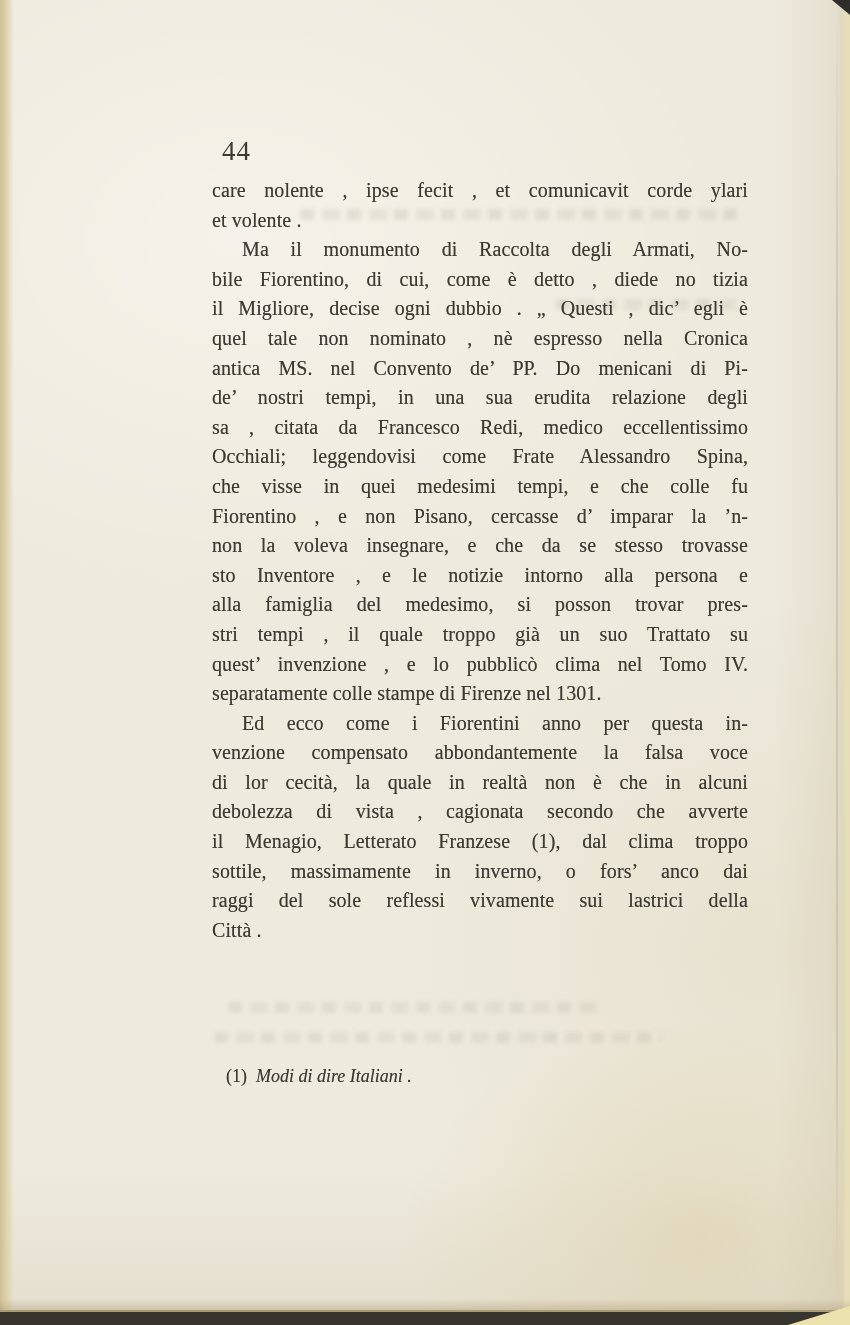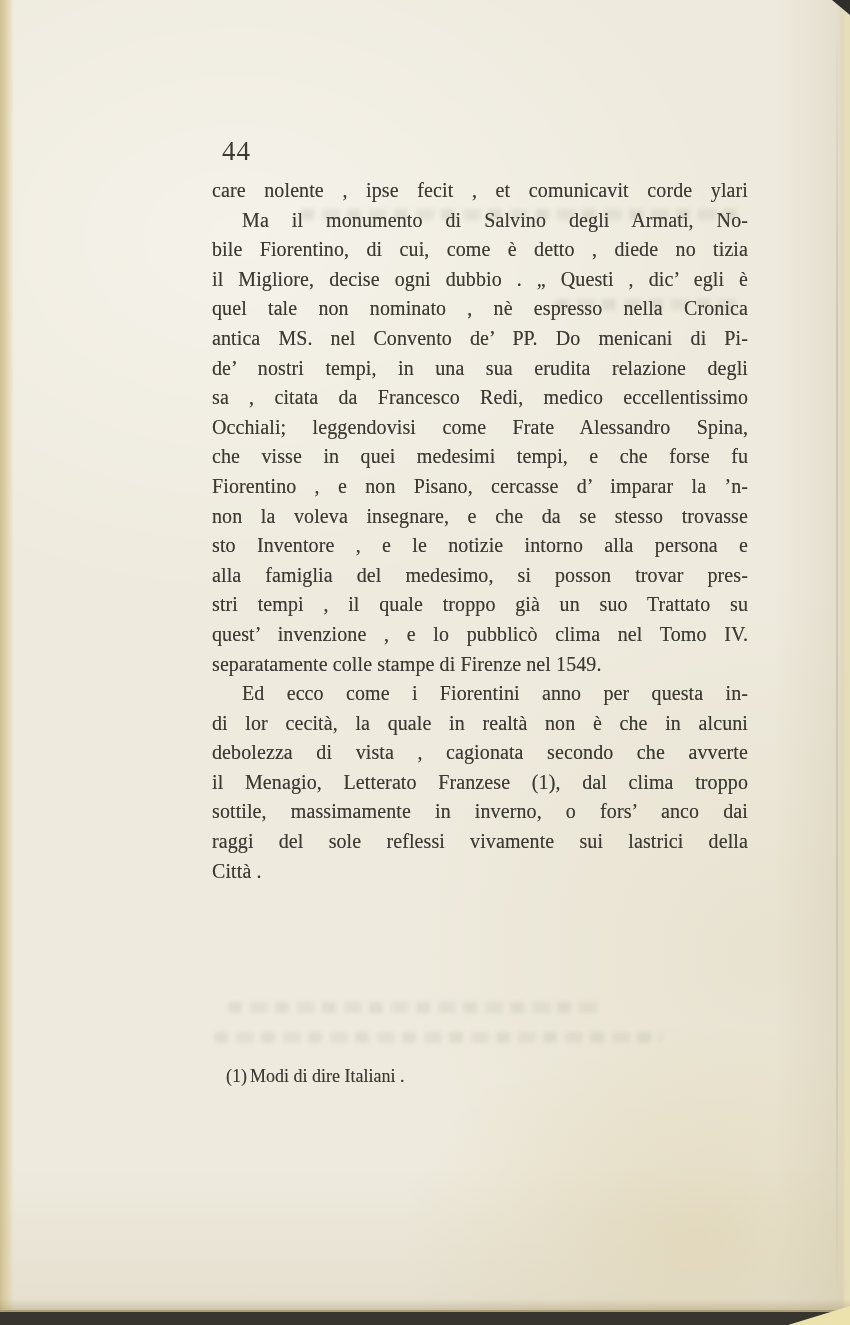--- a/index.html
+++ b/index.html
@@ -66,21 +66,21 @@
     height:29.6px;overflow:hidden;
     text-align:justify;text-align-last:justify;
   }
   .line.indent{text-indent:30px;}
   .line.para-end{text-align-last:left;}
   .footnote{
     position:absolute;left:212px;top:1066px;width:536px;
     font-size:18px;color:#3c3a33;padding-left:14px;
     text-shadow:0 0 0.5px rgba(60,56,48,0.5);
   }
-  .fn-text{margin-left:3px;}
+  .fn-text{font-style:italic;margin-left:9px;}
   
   .ghost{
     position:absolute;height:11px;border-radius:4px;
     filter:blur(2px);opacity:0.5;pointer-events:none;
     background:repeating-linear-gradient(90deg,
       rgba(142,145,125,0.35) 0 14px, rgba(142,145,125,0) 14px 22px,
       rgba(142,145,125,0.28) 22px 40px, rgba(142,145,125,0) 40px 47px);
   }
   .g1{left:300px;top:209px;width:445px;}
   .g2{left:555px;top:299px;width:188px;}
@@ -99,37 +99,39 @@
 
   <div class="ghost g1"></div>
   <div class="ghost g2"></div>
   <div class="ghost g3"></div>
   <div class="ghost g4"></div>
 
   <div class="page-number">44</div>
 
   <div class="text-block" id="body-text">
       <div class="line">care nolente , ipse fecit , et comunicavit corde ylari</div>
-      <div class="line indent">Ma il monumento di Salvino degli Armati, No-</div>
+      <div class="line para-end">et volente .</div>
+      <div class="line indent">Ma il monumento di Raccolta degli Armati, No-</div>
       <div class="line">bile Fiorentino, di cui, come è detto , diede no tizia</div>
       <div class="line">il Migliore, decise ogni dubbio . „ Questi , dic’ egli è</div>
       <div class="line">quel tale non nominato , nè espresso nella Cronica</div>
       <div class="line">antica MS. nel Convento de’ PP. Do menicani di Pi-</div>
       <div class="line">de’ nostri tempi, in una sua erudita relazione degli</div>
       <div class="line">sa , citata da Francesco Redi, medico eccellentissimo</div>
       <div class="line">Occhiali; leggendovisi come Frate Alessandro Spina,</div>
-      <div class="line">che visse in quei medesimi tempi, e che forse fu</div>
+      <div class="line">che visse in quei medesimi tempi, e che colle fu</div>
       <div class="line">Fiorentino , e non Pisano, cercasse d’ imparar la ’n-</div>
       <div class="line">non la voleva insegnare, e che da se stesso trovasse</div>
       <div class="line">sto Inventore , e le notizie intorno alla persona e</div>
       <div class="line">alla famiglia del medesimo, si posson trovar pres-</div>
       <div class="line">stri tempi , il quale troppo già un suo Trattato su</div>
       <div class="line">quest’ invenzione , e lo pubblicò clima nel Tomo IV.</div>
-      <div class="line para-end">separatamente colle stampe di Firenze nel 1549.</div>
+      <div class="line para-end">separatamente colle stampe di Firenze nel 1301.</div>
       <div class="line indent">Ed ecco come i Fiorentini anno per questa in-</div>
+      <div class="line">venzione compensato abbondantemente la falsa voce</div>
       <div class="line">di lor cecità, la quale in realtà non è che in alcuni</div>
       <div class="line">debolezza di vista , cagionata secondo che avverte</div>
       <div class="line">il Menagio, Letterato Franzese (1), dal clima troppo</div>
       <div class="line">sottile, massimamente in inverno, o fors’ anco dai</div>
       <div class="line">raggi del sole reflessi vivamente sui lastrici della</div>
       <div class="line para-end">Città .</div>
     </div>
 
   <div class="footnote">
     <span class="fn-marker">(1)</span><span class="fn-text">Modi di dire Italiani .</span>

